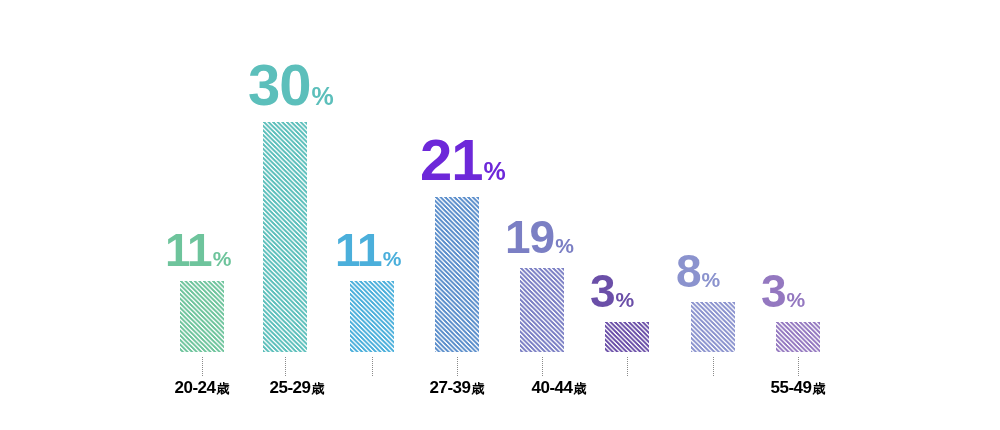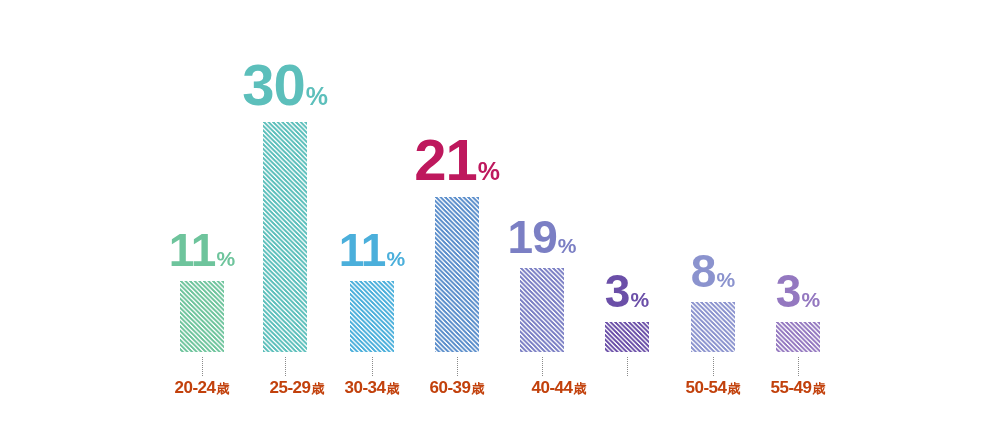--- a/index.html
+++ b/index.html
@@ -50,23 +50,23 @@
         var(--c) 0px,
         var(--c) 1.6px,
         rgba(255,255,255,0) 1.6px,
         rgba(255,255,255,0) 3.2px
       );
     background-size: 4.6px 4.6px;
   }
 
   .value-label {
     position: absolute;
-    left: 0;
+    left: 6px;
     width: 86px;
-    text-align: center;
+    text-align: left;
     line-height: 1;
     white-space: nowrap;
     font-family: "Liberation Sans", "DejaVu Sans", sans-serif;
     font-weight: bold;
     letter-spacing: -1px;
   }
   .value-label .num {
     font-size: 46px;
     font-weight: bold;
     font-stretch: condensed;
@@ -94,21 +94,21 @@
   
   .cat-label {
     position: absolute;
     top: 378px;
     width: 86px;
     text-align: center;
     font-family: "Liberation Sans", "DejaVu Sans", sans-serif;
     font-size: 17px;
     font-weight: bold;
     font-stretch: condensed;
-    color: #c2410c;
+    color: #000000;
     letter-spacing: -0.5px;
     white-space: nowrap;
   }
   .cat-label .suffix {
     font-size: 13px;
     letter-spacing: 0;
     margin-left: 1px;
   }
 </style>
 </head>
@@ -132,21 +132,21 @@
     </div>
 
     <div class="bar-group" style="left:329px;">
       <div class="value-label" style="color:#4BAFDB; bottom:79px;">
         <span class="num">11</span><span class="pct">%</span>
       </div>
       <div class="bar" style="--c:#4BAFDB; height:71px;"></div>
     </div>
 
     <div class="bar-group" style="left:414px;">
-      <div class="value-label big" style="color:#be185d; bottom:163px;">
+      <div class="value-label big" style="color:#6d28d9; bottom:163px;">
         <span class="num">21</span><span class="pct">%</span>
       </div>
       <div class="bar" style="--c:#5B8ECB; height:155px;"></div>
     </div>
 
     <div class="bar-group" style="left:499px;">
       <div class="value-label" style="color:#7B7FC4; bottom:92px;">
         <span class="num">19</span><span class="pct">%</span>
       </div>
       <div class="bar" style="--c:#7B7FC4; height:84px;"></div>
@@ -181,30 +181,24 @@
     <div class="tick" style="left:627px;"></div>
     <div class="tick" style="left:713px;"></div>
     <div class="tick" style="left:798px;"></div>
 
     <div class="cat-label" style="left:159px;">
       <span>20-24</span><span class="suffix">歳</span>
     </div>
     <div class="cat-label" style="left:254px;">
       <span>25-29</span><span class="suffix">歳</span>
     </div>
-    <div class="cat-label" style="left:329px;">
-      <span>30-34</span><span class="suffix">歳</span>
-    </div>
     <div class="cat-label" style="left:414px;">
-      <span>60-39</span><span class="suffix">歳</span>
+      <span>27-39</span><span class="suffix">歳</span>
     </div>
     <div class="cat-label" style="left:516px;">
       <span>40-44</span><span class="suffix">歳</span>
     </div>
-    <div class="cat-label" style="left:670px;">
-      <span>50-54</span><span class="suffix">歳</span>
-    </div>
     <div class="cat-label" style="left:755px;">
       <span>55-49</span><span class="suffix">歳</span>
     </div>
 
   </div>
 </div>
 
 </body></html>

